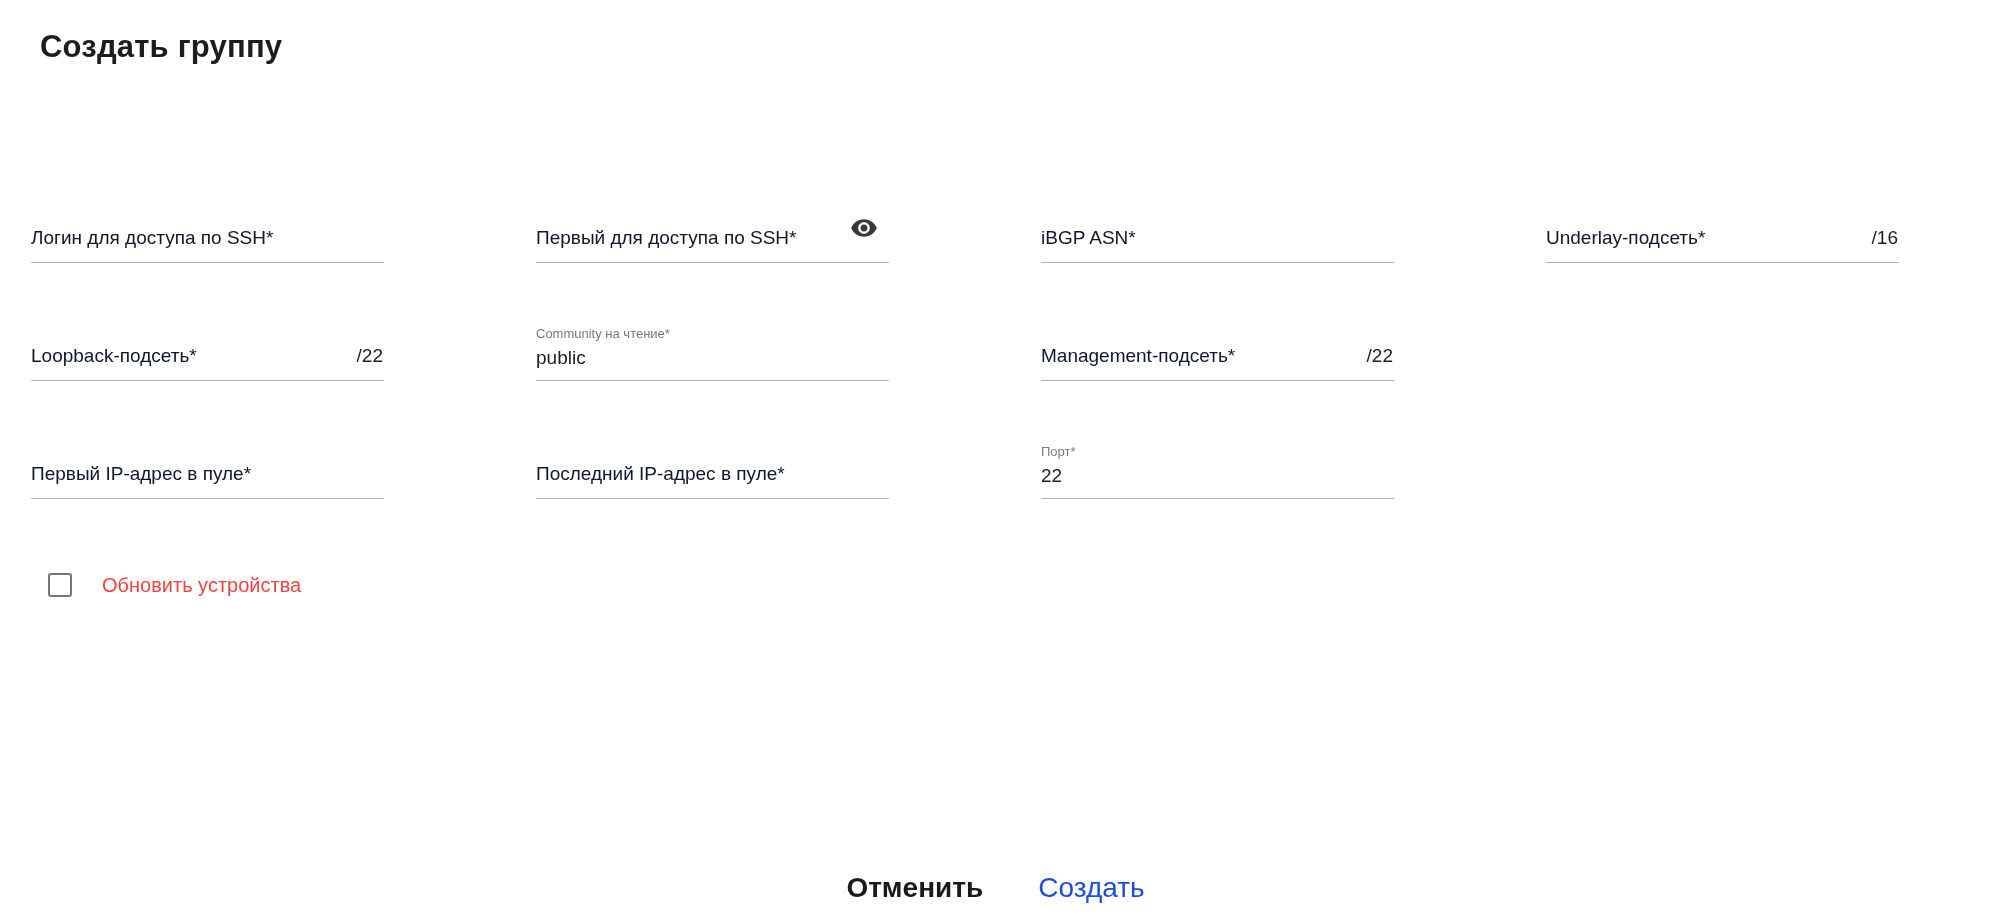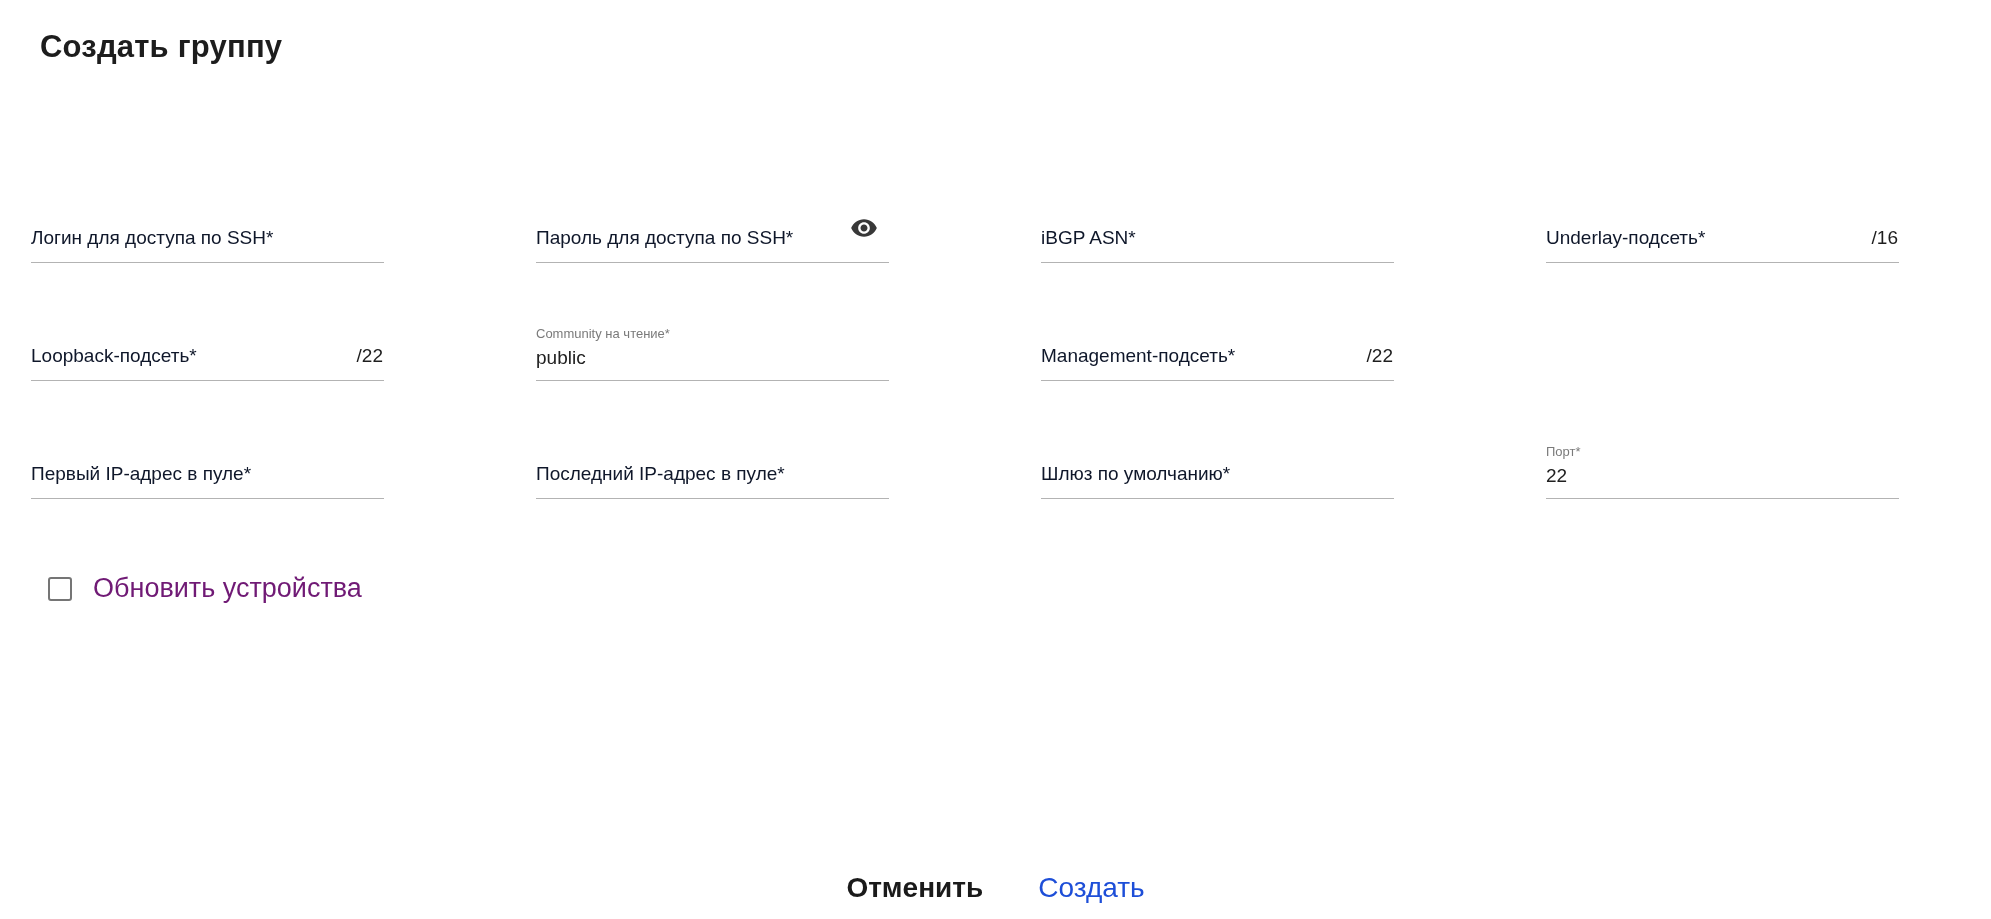--- a/index.html
+++ b/index.html
@@ -49,21 +49,21 @@
     border-top:8px solid #757575;
   }
   .checkbox-row{
     position:absolute;left:48px;top:573px;display:flex;align-items:center;cursor:pointer;
   }
   .checkbox-box{
     width:20px;height:20px;border:2px solid #757575;border-radius:3px;background:#fff;
     flex:0 0 auto;
   }
   .checkbox-label{
-    margin-left:21px;font-size:27px;font-weight:500;color:#701a75;white-space:nowrap;
+    margin-left:30px;font-size:20px;font-weight:500;color:#ef4444;white-space:nowrap;
   }
   .footer{
     position:absolute;left:0;top:868px;width:1991px;height:40px;
     display:flex;justify-content:center;align-items:center;gap:47px;
   }
   .text-btn{
     border:0;background:transparent;padding:2px 4px;font-family:"Liberation Sans",sans-serif;
     font-size:28px;line-height:26px;cursor:pointer;white-space:nowrap;
   }
   .btn-cancel{color:#1a1a1a;font-weight:700;}
@@ -75,21 +75,21 @@
 <div class="page">
 
   <h1 class="page-title">Создать группу</h1>
 
 
   <div class="form-row row-2">
     <div class="field">
       <span class="f-ph">Логин для доступа по SSH*</span>
     </div>
     <div class="field">
-      <span class="f-ph">Пароль для доступа по SSH*</span>
+      <span class="f-ph">Первый для доступа по SSH*</span>
       <button class="eye-btn">
         <svg viewBox="0 0 24 24">
             <path d="M12 4.5C7 4.5 2.73 7.61 1 12c1.73 4.39 6 7.5 11 7.5s9.27-3.11 11-7.5c-1.73-4.39-6-7.5-11-7.5zM12 17c-2.76 0-5-2.24-5-5s2.24-5 5-5 5 2.24 5 5-2.24 5-5 5zm0-8c-1.66 0-3 1.34-3 3s1.34 3 3 3 3-1.34 3-3-1.34-3-3-3z"></path>
           </svg>
       </button>
     </div>
     <div class="field">
       <span class="f-ph">iBGP ASN*</span>
     </div>
     <div class="field">
@@ -114,23 +114,20 @@
   </div>
 
   <div class="form-row row-4">
     <div class="field">
       <span class="f-ph">Первый IP-адрес в пуле*</span>
     </div>
     <div class="field">
       <span class="f-ph">Последний IP-адрес в пуле*</span>
     </div>
     <div class="field">
-      <span class="f-ph">Шлюз по умолчанию*</span>
-    </div>
-    <div class="field">
       <span class="f-label">Порт*</span>
       <span class="f-value">22</span>
     </div>
   </div>
 
   <div class="checkbox-row">
     <span class="checkbox-box"></span>
     <span class="checkbox-label">Обновить устройства</span>
   </div>
 

